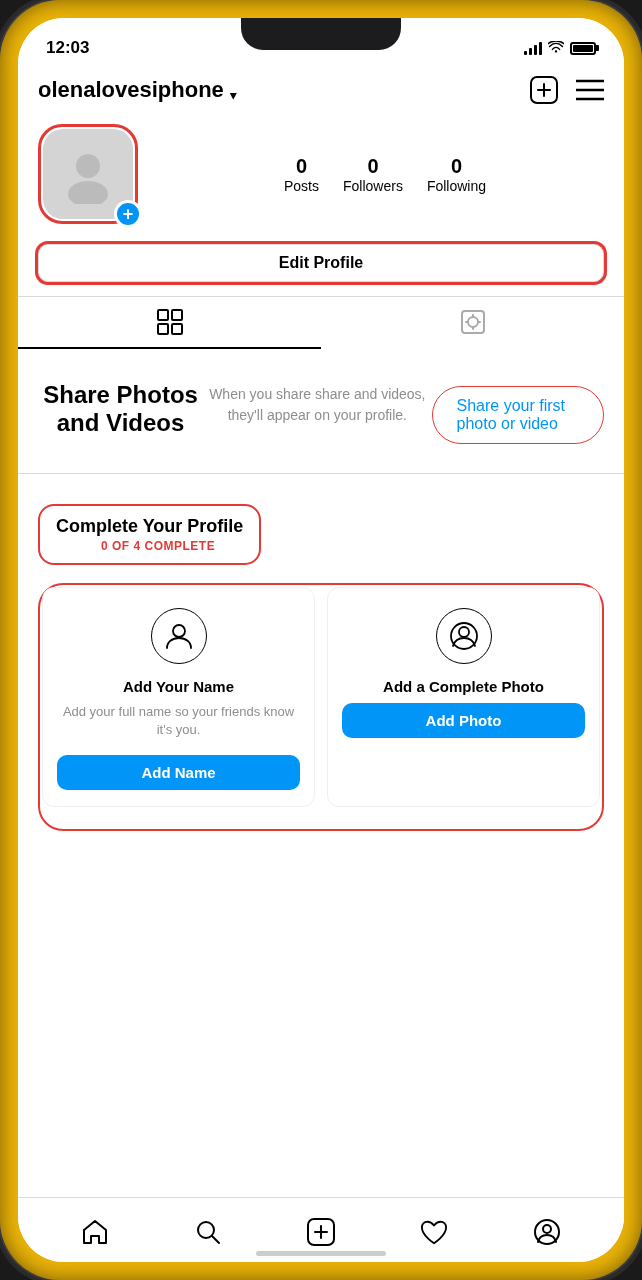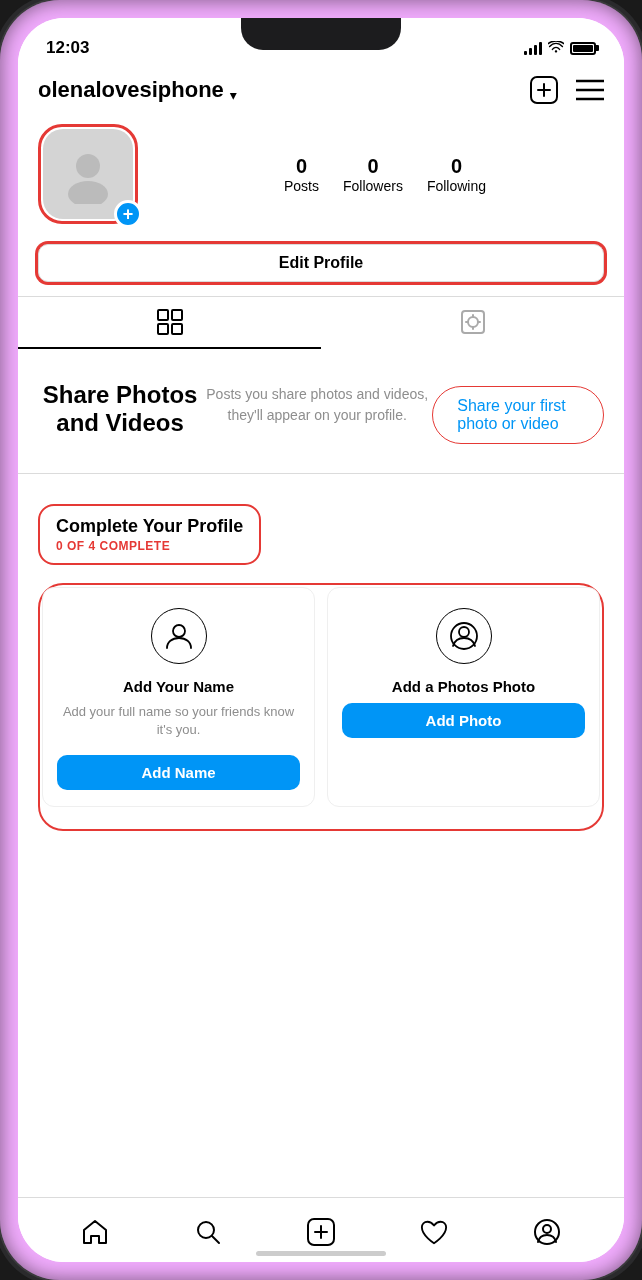--- a/index.html
+++ b/index.html
@@ -9,21 +9,21 @@
       display: flex;
       justify-content: center;
       align-items: center;
       min-height: 100vh;
       font-family: -apple-system, BlinkMacSystemFont, 'Segoe UI', sans-serif;
     }
 
     .phone-frame {
       width: 642px;
       height: 1280px;
-      background: #f0abfc;
+      background: #eab308;
       border-radius: 60px;
       position: relative;
       overflow: hidden;
       box-shadow: 0 0 0 2px #3a3a3c, 0 0 0 6px #2a2a2c, inset 0 0 20px rgba(0,0,0,0.5);
     }
 
     .phone-screen {
       position: absolute;
       top: 18px;
       left: 18px;
@@ -339,20 +339,21 @@
       font-weight: 700;
       color: #000;
     }
 
     .complete-subtitle {
       font-size: 12px;
       font-weight: 600;
       color: #e53935;
       letter-spacing: 0.5px;
       margin-top: 2px;
+      margin-left: 45px;
     }
 
     .cards-row {
       display: flex;
       gap: 12px;
       padding-bottom: 20px;
     }
 
     .card {
       flex: 1;
@@ -561,21 +562,21 @@
             <svg width="26" height="26" viewBox="0 0 26 26" fill="none">
               <rect x="2" y="2" width="22" height="22" rx="3" stroke="#aaa" stroke-width="2"></rect>
               <circle cx="13" cy="13" r="5" stroke="#aaa" stroke-width="2"></circle>
               <path d="M13 8V6M13 20V18M8 13H6M20 13H18" stroke="#aaa" stroke-width="2" stroke-linecap="round"></path>
             </svg>
           </div>
         </div>
 
         <div class="share-section">
           <h2 class="share-title">Share Photos and Videos</h2>
-          <p class="share-desc">Posts you share photos and videos, they'll appear on your profile.</p>
+          <p class="share-desc">When you share share and videos, they'll appear on your profile.</p>
           <span class="share-link">Share your first photo or video</span>
         </div>
 
         <div class="complete-section">
           <div class="complete-header">
             <div class="complete-title">Complete Your Profile</div>
             <div class="complete-subtitle">0 OF 4 COMPLETE</div>
           </div>
 
           <div class="cards-btn-wrap">
@@ -594,21 +595,21 @@
               </div>
 
               <div class="card">
                 <div class="card-icon">
                   <svg width="32" height="32" viewBox="0 0 32 32" fill="none">
                     <circle cx="16" cy="16" r="13" stroke="black" stroke-width="1.8"></circle>
                     <circle cx="16" cy="12" r="5" stroke="black" stroke-width="1.8"></circle>
                     <path d="M5 26C6.5 21 10.5 18 16 18C21.5 18 25.5 21 27 26" stroke="black" stroke-width="1.8" stroke-linecap="round"></path>
                   </svg>
                 </div>
-                <div class="card-title">Add a Photos Photo</div>
+                <div class="card-title">Add a Complete Photo</div>
                 <button class="card-btn">Add Photo</button>
               </div>
 
             </div>
           </div>
         </div>
 
       </div>
 
       <div class="bottom-nav">

